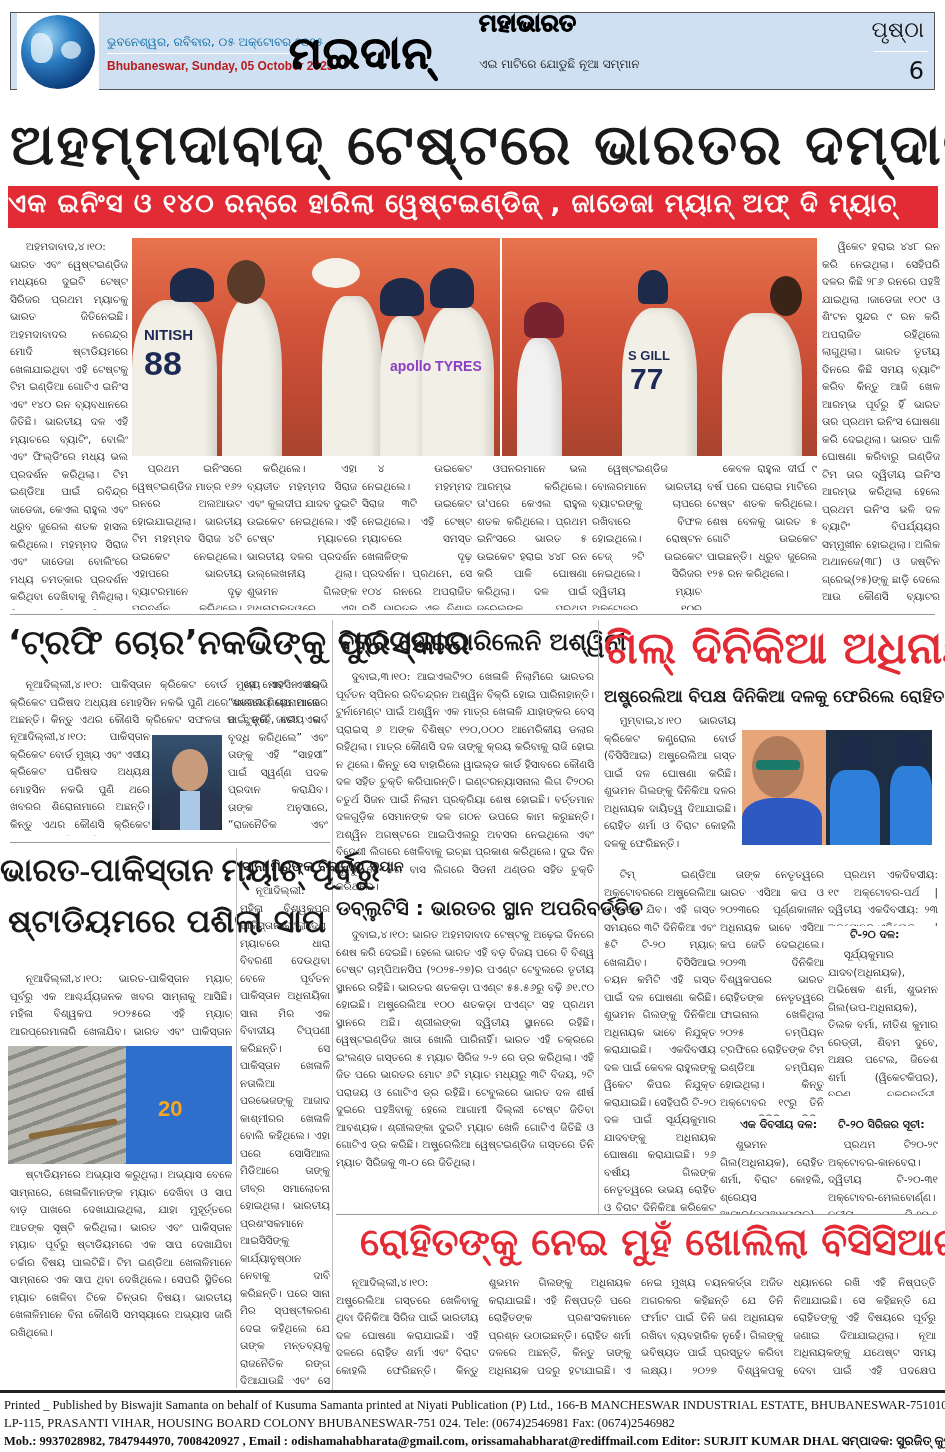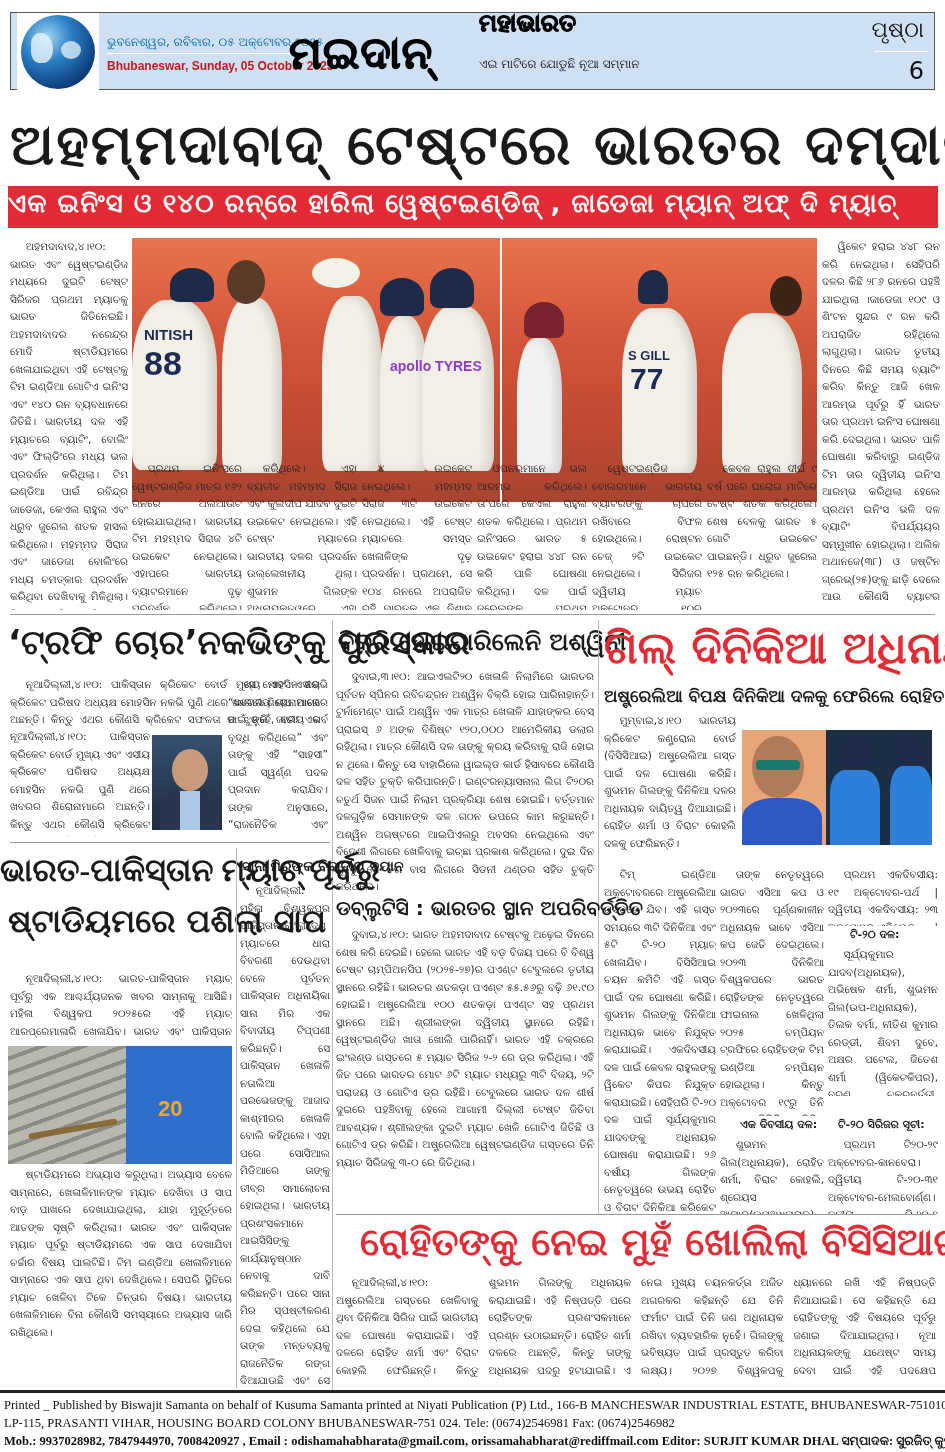--- a/index.html
+++ b/index.html
@@ -72,21 +72,21 @@
 </div>
 
 <div class="headline">ଅହମ୍ମଦାବାଦ୍ ଟେଷ୍ଟରେ ଭାରତର ଦମ୍‌ଦାର ବିଜୟ</div>
 <div class="subhead-bar"></div>
 <div class="subhead">ଏକ ଇନିଂସ ଓ ୧୪୦ ରନ୍‌ରେ ହାରିଲା ୱେଷ୍ଟଇଣ୍ଡିଜ୍ , ଜାଡେଜା ମ୍ୟାନ୍ ଅଫ୍ ଦି ମ୍ୟାଚ୍</div>
 
 <div class="col" style="left:10px; top:238px; width:118px; height:372px;">
   <p>ଅହମଦାବାଦ,୪।୧୦: ଭାରତ ଏବଂ ୱେଷ୍ଟଇଣ୍ଡିଜ ମଧ୍ୟରେ ଦୁଇଟି ଟେଷ୍ଟ ସିରିଜର ପ୍ରଥମ ମ୍ୟାଚକୁ ଭାରତ ଜିତିନେଇଛି। ଅହମଦାବାଦର ନରେନ୍ଦ୍ର ମୋଦି ଷ୍ଟାଡିୟମରେ ଖେଳାଯାଇଥିବା ଏହି ଟେଷ୍ଟକୁ ଟିମ ଇଣ୍ଡିଆ ଗୋଟିଏ ଇନିଂସ ଏବଂ ୧୪୦ ରନ ବ୍ୟବଧାନରେ ଜିତିଛି। ଭାରତୀୟ ଦଳ ଏହି ମ୍ୟାଚରେ ବ୍ୟାଟିଂ, ବୋଲିଂ ଏବଂ ଫିଲ୍ଡିଂରେ ମଧ୍ୟ ଭଲ ପ୍ରଦର୍ଶନ କରିଥିଲା। ଟିମ ଇଣ୍ଡିଆ ପାଇଁ ରବିନ୍ଦ୍ର ଜାଡେଜା, କେଏଲ ରାହୁଲ ଏବଂ ଧ୍ରୁବ ଜୁରେଲ ଶତକ ହାସଲ କରିଥିଲେ। ମହମ୍ମଦ ସିରାଜ ଏବଂ ଜାଡେଜା ବୋଲିଂରେ ମଧ୍ୟ ଚମତ୍କାର ପ୍ରଦର୍ଶନ କରିଥିବା ଦେଖିବାକୁ ମିଳିଥିଲା। ଟିମ ଇଣ୍ଡିଆ ବିପକ୍ଷରେ ପ୍ରଥମ ଇନିଂସରେ ୱେଷ୍ଟଇଣ୍ଡିଜର ବ୍ୟାଟିଂ ସମ୍ପୂର୍ଣ୍ଣ ବିଫଳ ହୋଇଥିଲା। ଦିନର ଖେଳ ଶେଷ ସୁଦ୍ଧା ଭାରତ ୧୭୬ ରନ୍ କରି ଅଗ୍ରଣୀ ରହିଥିଲା।</p>
 </div>
 
-<div class="photo ph-stadium" style="left:132px; top:238px; width:685px; height:264px;">
+<div class="photo ph-stadium" style="left:132px; top:238px; width:685px; height:218px;">
 
   <div class="player" style="left:0px; top:62px; width:85px; height:170px;"></div>
   <div class="cap" style="left:38px; top:30px; width:44px; height:34px;"></div>
   <div class="jersey-text" style="left:12px; top:88px; font-size:15px;">NITISH</div>
   <div class="jersey-text" style="left:12px; top:106px; font-size:34px;">88</div>
   <div class="player" style="left:90px; top:60px; width:60px; height:175px;"></div>
   <div class="head" style="left:95px; top:22px; width:38px; height:44px;"></div>
   <div class="player" style="left:190px; top:58px; width:60px; height:175px;"></div>
   <div class="head" style="left:180px; top:20px; width:48px; height:30px; background:#f4f1e8;"></div>
   <div class="player" style="left:248px; top:78px; width:48px; height:155px;"></div>

